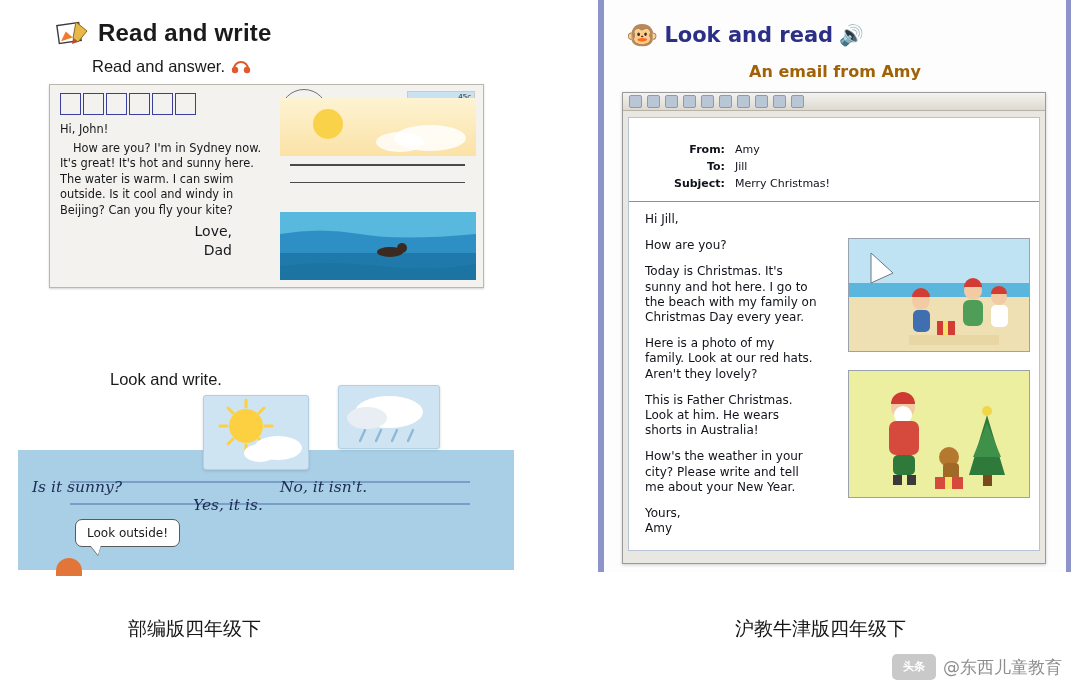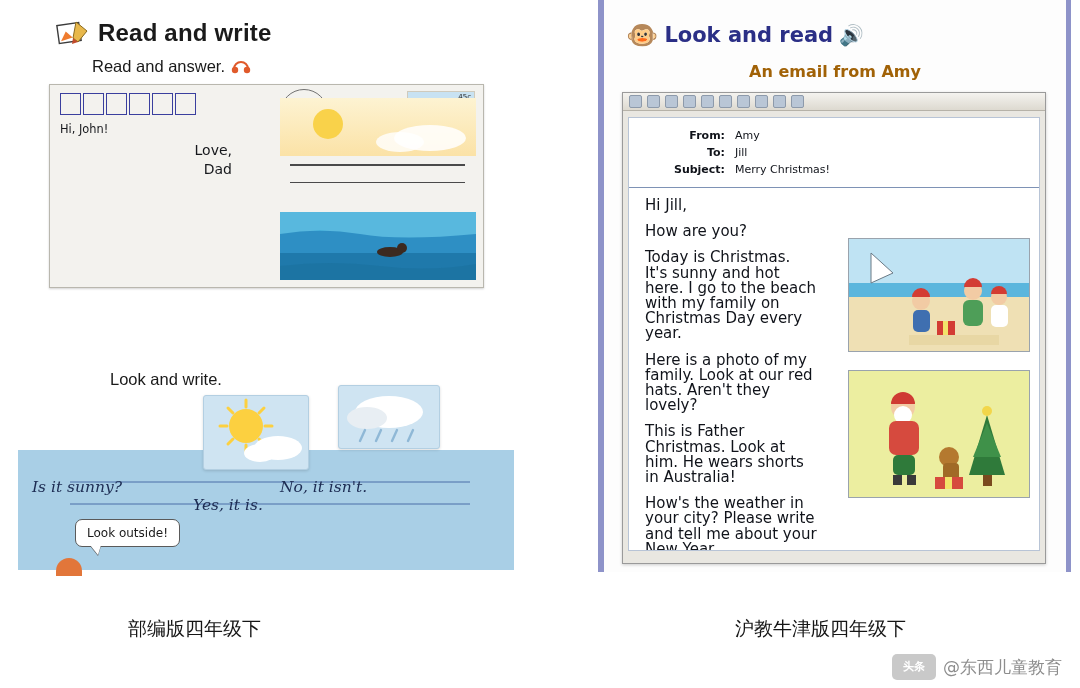--- a/index.html
+++ b/index.html
@@ -343,39 +343,39 @@
     left: 5px;
     top: 24px;
     right: 5px;
     bottom: 12px;
     background: #ffffff;
     border: 1px solid #b8c4d6;
     overflow: hidden;
   }
   #mail-header {
     border-bottom: 1px solid #7e92b5;
-    padding: 9px 10px 9px 0;
+    padding: 23px 10px 9px 0;
   }
   .mh-row {
     display: flex;
     font-size: 11px;
     line-height: 17px;
     font-family: "DejaVu Sans", sans-serif;
     color: #10131a;
   }
   .mh-label {
     width: 96px;
     text-align: right;
     font-weight: bold;
     padding-right: 10px;
   }
   #mail-content {
     position: relative;
     padding: 10px 10px 0 16px;
-    font-size: 15px;
+    font-size: 12px;
     line-height: 15.2px;
     color: #10131a;
     font-family: "DejaVu Sans", sans-serif;
     width: 198px;
     box-sizing: border-box;
   }
   #mail-content p { margin: 0 0 11px 0; }
 
   .mail-img {
     position: absolute;
@@ -462,20 +462,21 @@
     <div id="postcard-left">
       <div class="code-boxes">
         <span></span>
         <span></span>
         <span></span>
         <span></span>
         <span></span>
         <span></span>
       </div>
       <div class="pc-text">Hi, John!</div>
+      <div class="pc-text pc-body pc-indent">How are you? I'm in Sydney now. It's great! It's hot and sunny here. The water is warm. I can swim outside. Is it cool and windy in Beijing? Can you fly your kite?</div>
       <div class="pc-sign">Love,</div>
       <div class="pc-sign">Dad</div>
     </div>
 
     <div id="postcard-right">
       <div id="stamp">
         <span class="denom">45c</span>
         <span class="roo">🐰</span>
       </div>
       <div id="postmark">SYDNEY N.S.W. AUST POST</div>

